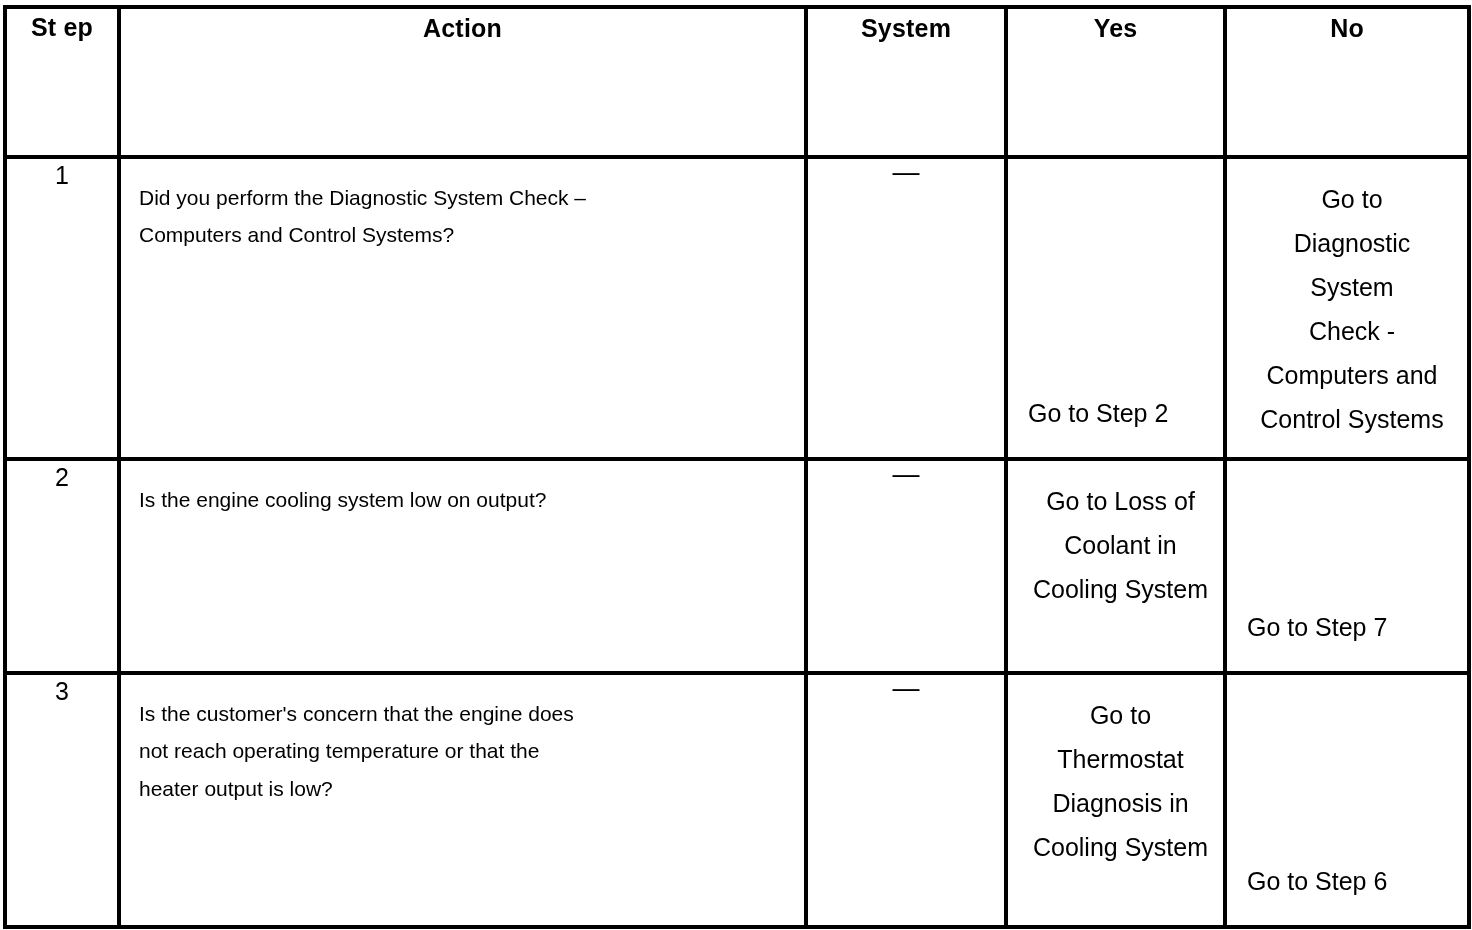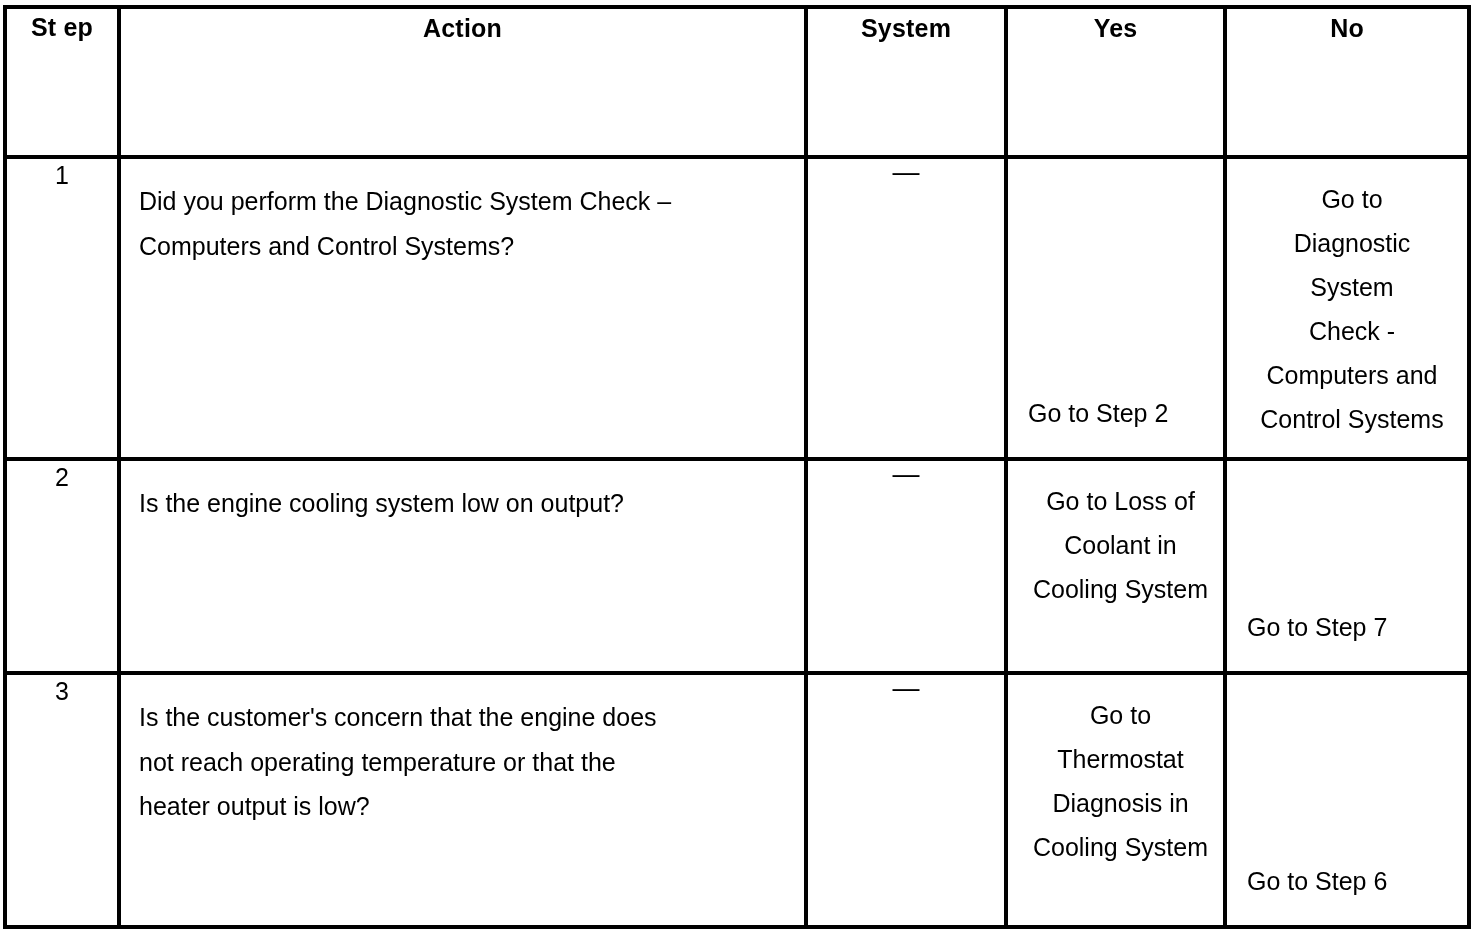--- a/index.html
+++ b/index.html
@@ -82,21 +82,21 @@
     font-size: 25px;
     line-height: 1.3;
   }
 
   .cell-action {
     vertical-align: top;
     text-align: left;
   }
   .cell-action .action-text {
     display: block;
-    font-size: 25px;
+    font-size: 21px;
     line-height: 1.78;
     padding: 20px 32px 0 18px;
     white-space: pre-line;
   }
 
   .cell-values {
     text-align: center;
     vertical-align: middle;
   }
   .cell-values .dash {

